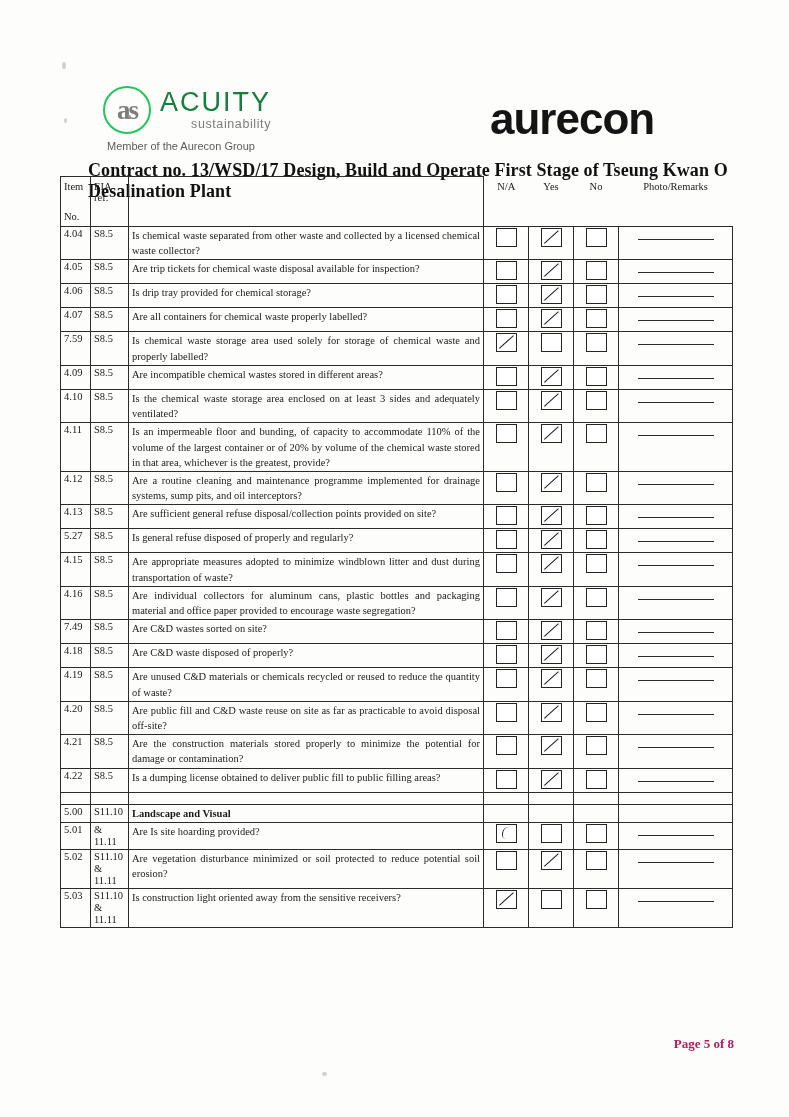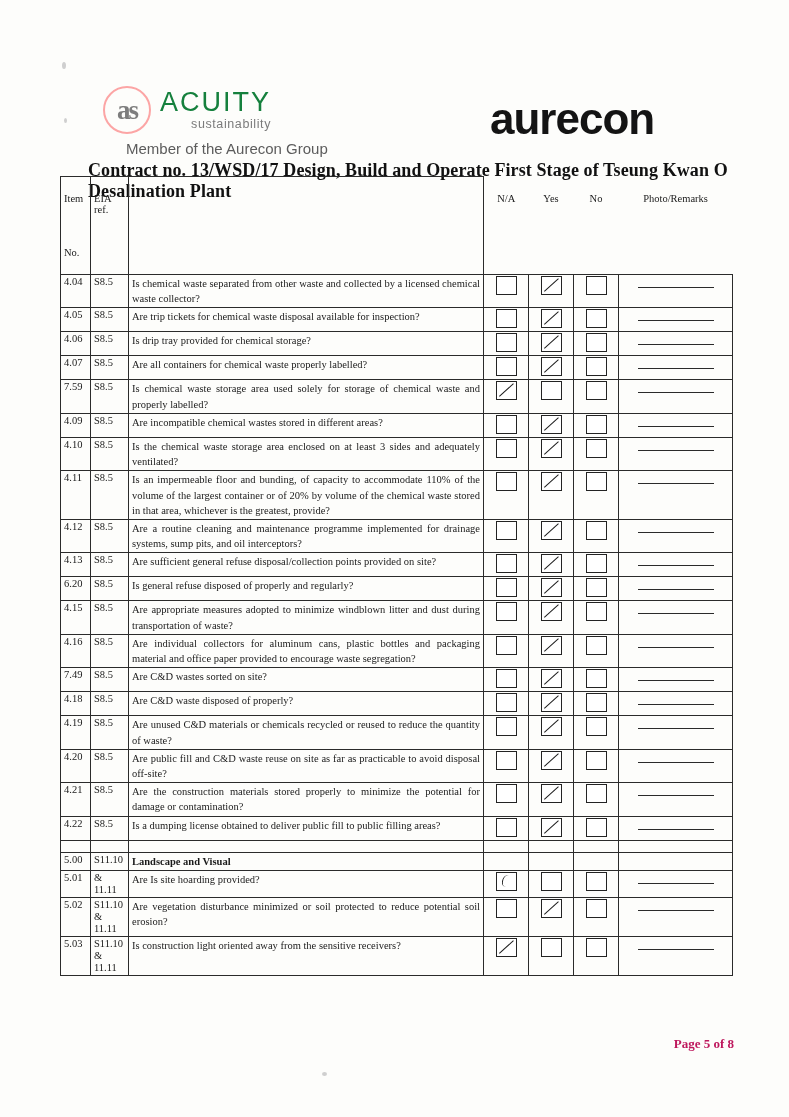--- a/index.html
+++ b/index.html
@@ -33,21 +33,21 @@
     position: absolute;
     left: 103px;
     top: 8px;
     display: flex;
     align-items: center;
   }
   .acuity-mark {
     width: 44px;
     height: 44px;
     border-radius: 50%;
-    border: 2px solid #fca5a5;
+    border: 2px solid #22c55e;
     position: relative;
     color: #7d7d7d;
     font-family: "Liberation Serif", serif;
     font-size: 27px;
     line-height: 44px;
     text-align: center;
     letter-spacing: -2px;
     font-weight: bold;
   }
   .acuity-text {
@@ -64,24 +64,24 @@
   .acuity-sub {
     font-family: "Liberation Sans", sans-serif;
     font-size: 12.5px;
     letter-spacing: 0.6px;
     color: #7b7b7b;
     text-align: right;
     margin-top: 2px;
   }
   .acuity-member {
     position: absolute;
-    left: 126px;
+    left: 107px;
     top: 62px;
     font-family: "Liberation Sans", sans-serif;
-    font-size: 15px;
+    font-size: 11px;
     color: #5c5c5c;
   }
   .aurecon-logo {
     position: absolute;
     left: 490px;
     top: 16px;
     font-family: "Liberation Sans", sans-serif;
     font-size: 44px;
     font-weight: bold;
     letter-spacing: -1px;
@@ -118,21 +118,21 @@
   col.c-eia   { width: 38px; }
   col.c-desc  { width: 355px; }
   col.c-na    { width: 45px; }
   col.c-yes   { width: 45px; }
   col.c-no    { width: 45px; }
   col.c-photo { width: 114px; }
 
   .hdr-row td {
     border: none;
     font-size: 10.5px;
-    padding: 16px 3px;
+    padding: 4px 3px;
   }
   .hdr-row td.bx { border: 1px solid #2b2b2b; border-bottom: none; }
   .hdr-item, .hdr-eia {
     font-family: "Liberation Serif", serif;
   }
   .hdr-center {
     text-align: center;
     font-family: "Liberation Serif", serif;
     border: none !important;
   }
@@ -374,21 +374,21 @@
           <td class="item-no">S8.5</td>
           <td class="desc">Are sufficient general refuse disposal/collection points provided on site?</td>
           <td class="ck-cell"><span class="ck"></span></td>
           <td class="ck-cell"><span class="ck mark"></span></td>
           <td class="ck-cell"><span class="ck"></span></td>
           <td class="photo-cell">
             <div class="photo-line"></div>
           </td>
         </tr>
         <tr>
-          <td class="item-no">6.20</td>
+          <td class="item-no">5.27</td>
           <td class="item-no">S8.5</td>
           <td class="desc">Is general refuse disposed of properly and regularly?</td>
           <td class="ck-cell"><span class="ck"></span></td>
           <td class="ck-cell"><span class="ck mark"></span></td>
           <td class="ck-cell"><span class="ck"></span></td>
           <td class="photo-cell">
             <div class="photo-line"></div>
           </td>
         </tr>
         <tr>

